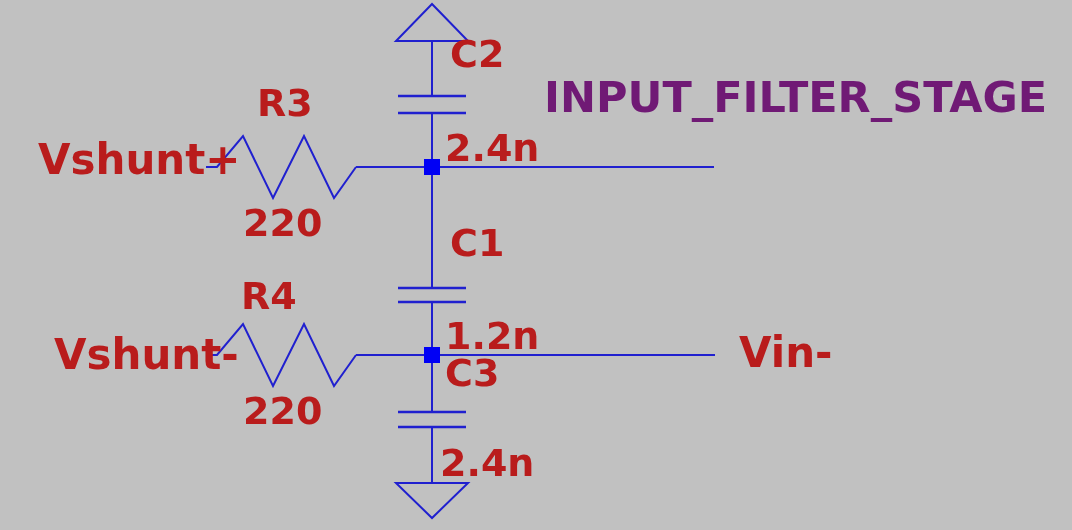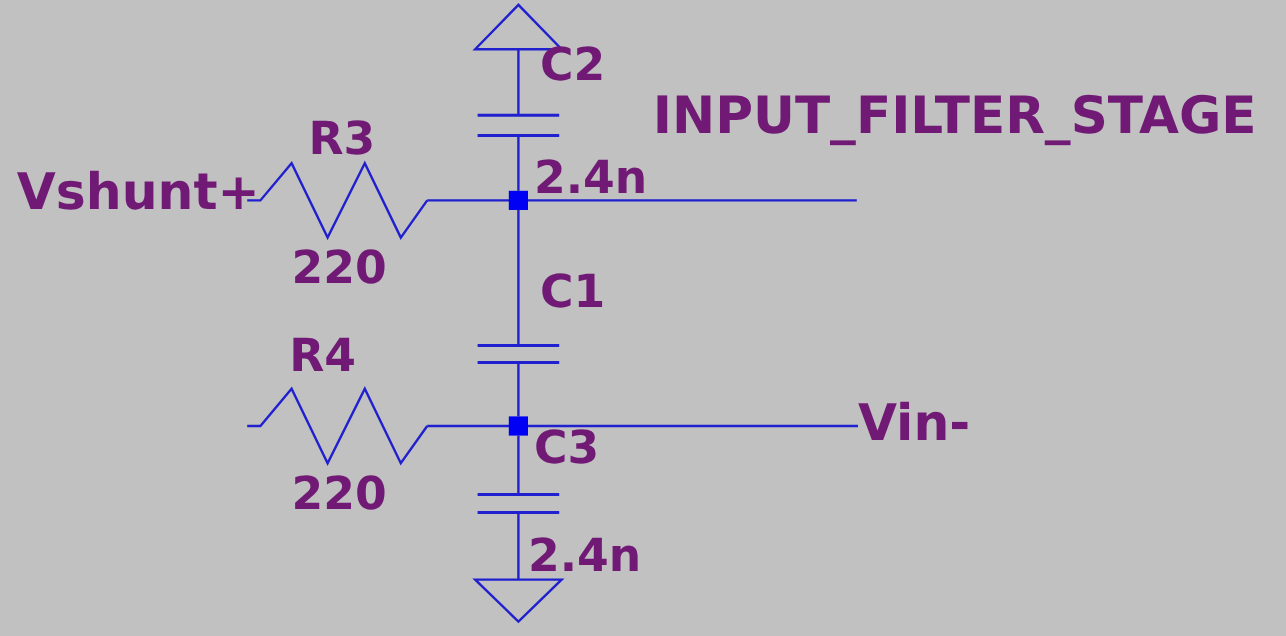--- a/index.html
+++ b/index.html
@@ -23,24 +23,24 @@
   .wire      { stroke: #2020cf; stroke-width: 2; fill: none; }
   .plate     { stroke: #2020cf; stroke-width: 2.5; fill: none; }
   .gnd       { stroke: #2020cf; stroke-width: 2; fill: none; stroke-linejoin: miter; }
   .node      { fill: #0000f5; stroke: none; }
 
   .lbl {
     position: absolute;
     line-height: 1;
     white-space: nowrap;
     font-weight: bold;
-    color: #701a75;
+    color: #b91c1c;
     letter-spacing: 0;
   }
-  .lbl-net  { font-size: 42px; }
+  .lbl-net  { font-size: 42px; margin-left: 24px; }
   .lbl-comp { font-size: 38px; }
   .lbl-title {
     position: absolute;
     line-height: 1;
     white-space: nowrap;
     font-weight: bold;
     font-size: 43px;
     color: #701a75;
   }
 </style>
@@ -88,29 +88,31 @@
     <polyline class="wire" points="206,355 217,355 243,324 273,386 304,324 334,386 356,355"></polyline>
     <line class="wire" x1="356" y1="355" x2="715" y2="355"></line>
 
     <rect class="node" x="424" y="159" width="16" height="16"></rect>
     <rect class="node" x="424" y="347" width="16" height="16"></rect>
   </svg>
 
   <div class="lbl-title" style="left:544px; top:76px;">INPUT_FILTER_STAGE</div>
 
   <div class="lbl lbl-net" style="left:14px;  top:139px;">Vshunt+</div>
+  <div class="lbl lbl-net" style="left:30px;  top:334px;">Vshunt-</div>
   <div class="lbl lbl-net" style="left:715px; top:332px;text-align:center;">Vin-</div>
 
-  <div class="lbl lbl-comp" style="left:257px; top:96px;">R3</div>
+  <div class="lbl lbl-comp" style="left:257px; top:84px;">R3</div>
   <div class="lbl lbl-comp" style="left:243px; top:204px;">220</div>
 
   <div class="lbl lbl-comp" style="left:241px; top:277px;">R4</div>
   <div class="lbl lbl-comp" style="left:243px; top:392px;">220</div>
 
   <div class="lbl lbl-comp" style="left:450px; top:35px;">C2</div>
   <div class="lbl lbl-comp" style="left:445px; top:129px;">2.4n</div>
 
   <div class="lbl lbl-comp" style="left:450px; top:224px;text-align:right;">C1</div>
+  <div class="lbl lbl-comp" style="left:445px; top:317px;">1.2n</div>
 
   <div class="lbl lbl-comp" style="left:445px; top:354px;">C3</div>
   <div class="lbl lbl-comp" style="left:440px; top:444px;">2.4n</div>
 
 </div>
 
 </body></html>

